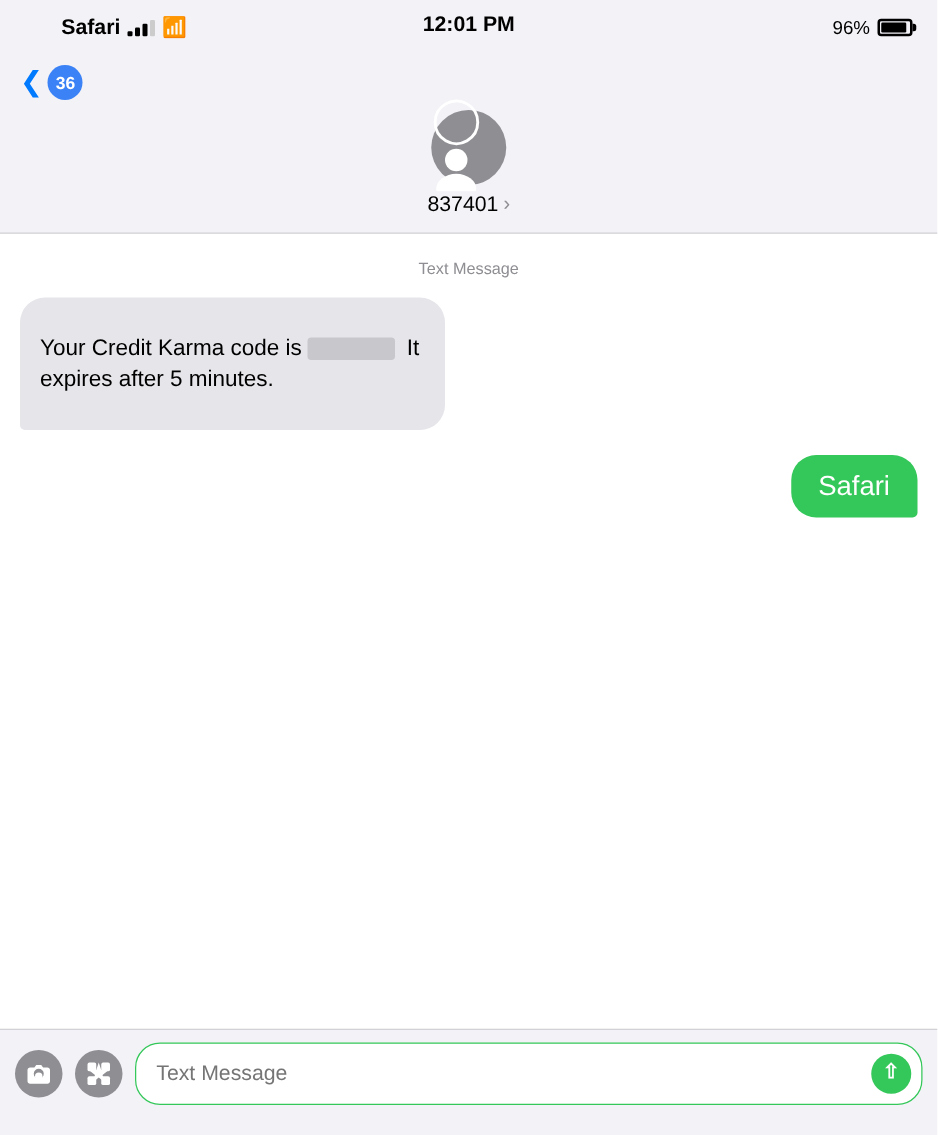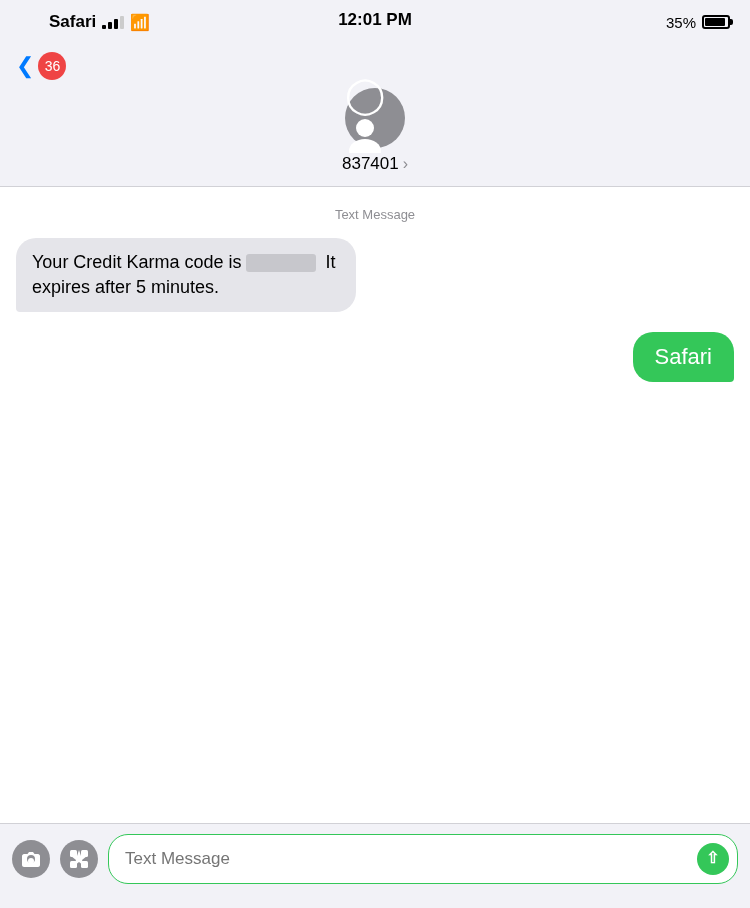--- a/index.html
+++ b/index.html
@@ -130,30 +130,30 @@
       text-decoration: none;
     }
 
     .back-chevron {
       font-size: 22px;
       font-weight: 300;
       color: #007aff;
     }
 
     .back-badge {
-      background: #ef4444;
+      background: #3b82f6;
       color: #fff;
       border-radius: 50%;
       width: 28px;
       height: 28px;
       display: flex;
       align-items: center;
       justify-content: center;
       font-size: 14px;
-      font-weight: 400;
+      font-weight: 700;
     }
 
     .contact-avatar {
       width: 60px;
       height: 60px;
       border-radius: 50%;
       background: #8e8e93;
       display: flex;
       align-items: center;
       justify-content: center;
@@ -195,21 +195,21 @@
     .bubble-incoming {
       display: flex;
       align-items: flex-end;
       margin-bottom: 20px;
     }
 
     .bubble-incoming .bubble {
       background: #e5e5ea;
       color: #000;
       border-radius: 20px 20px 20px 4px;
-      padding: 12px 16px;
+      padding: 28px 16px;
       max-width: 340px;
       font-size: 18px;
       line-height: 1.4;
     }
 
     .redacted {
       display: inline-block;
       background: #c7c7cc;
       border-radius: 3px;
       width: 70px;
@@ -338,21 +338,21 @@
     <div class="signal-bars">
       <div class="signal-bar" style="height:4px"></div>
       <div class="signal-bar" style="height:7px"></div>
       <div class="signal-bar" style="height:10px"></div>
       <div class="signal-bar" style="height:13px; background:#ccc"></div>
     </div>
     <span class="wifi-icon">📶</span>
   </div>
   <div class="status-center">12:01 PM</div>
   <div class="status-right">
-    <span>35%</span>
+    <span>96%</span>
     <div class="battery-body">
       <div class="battery-fill"></div>
     </div>
   </div>
 </div>
 
 <div class="main-content">
 
   <div class="nav-header">
     <div class="nav-top-row">

